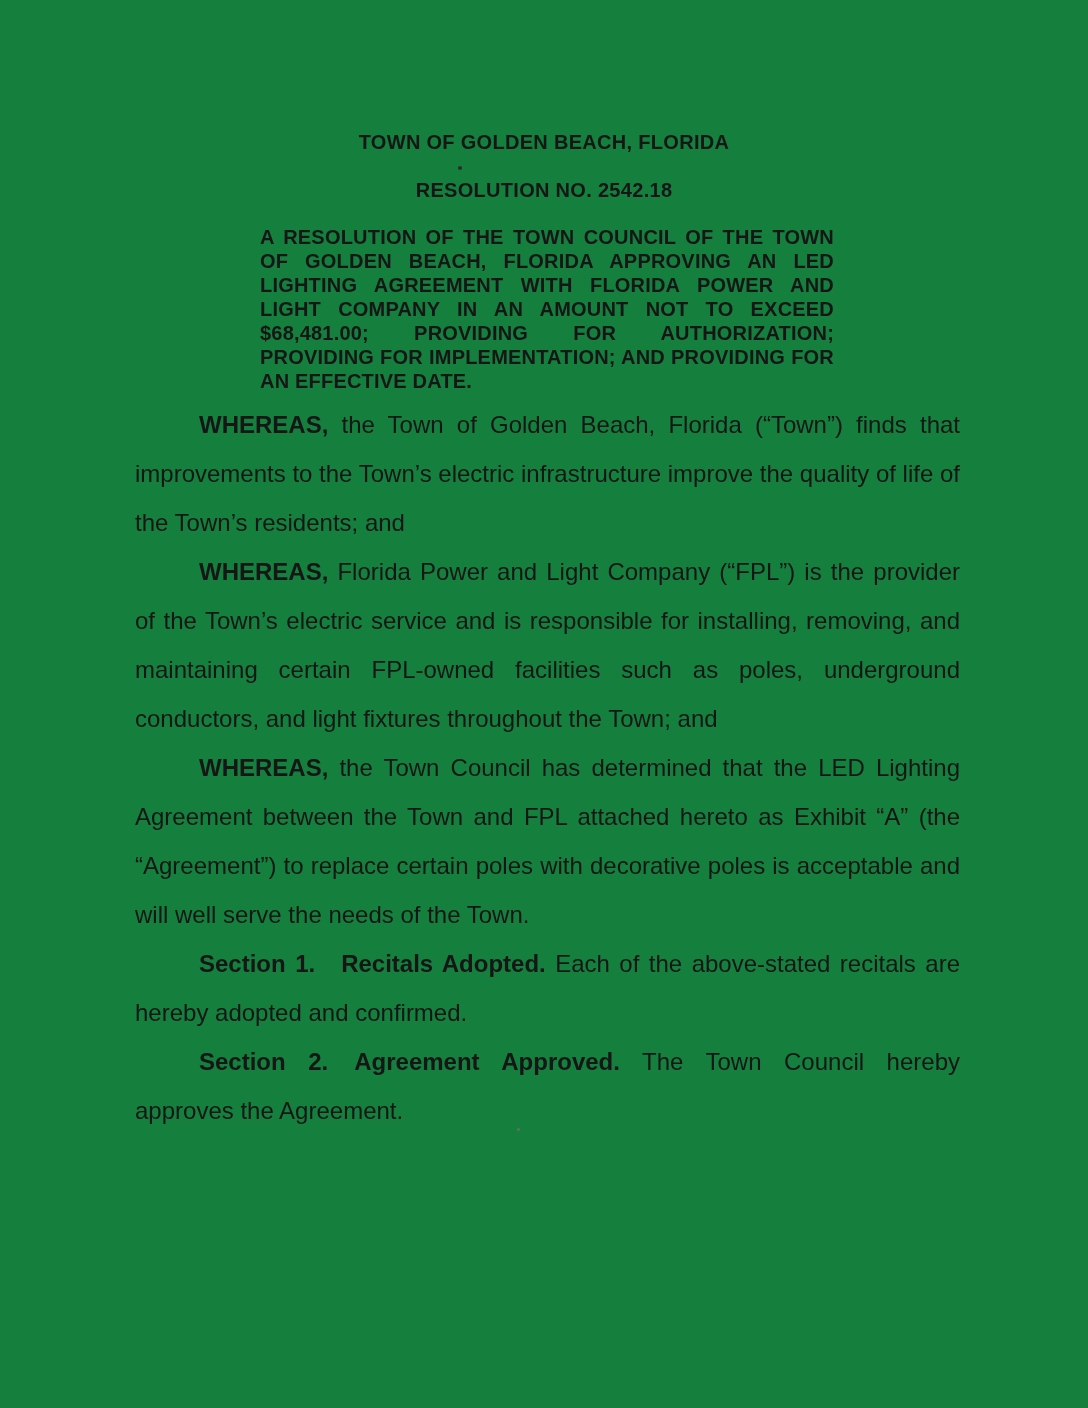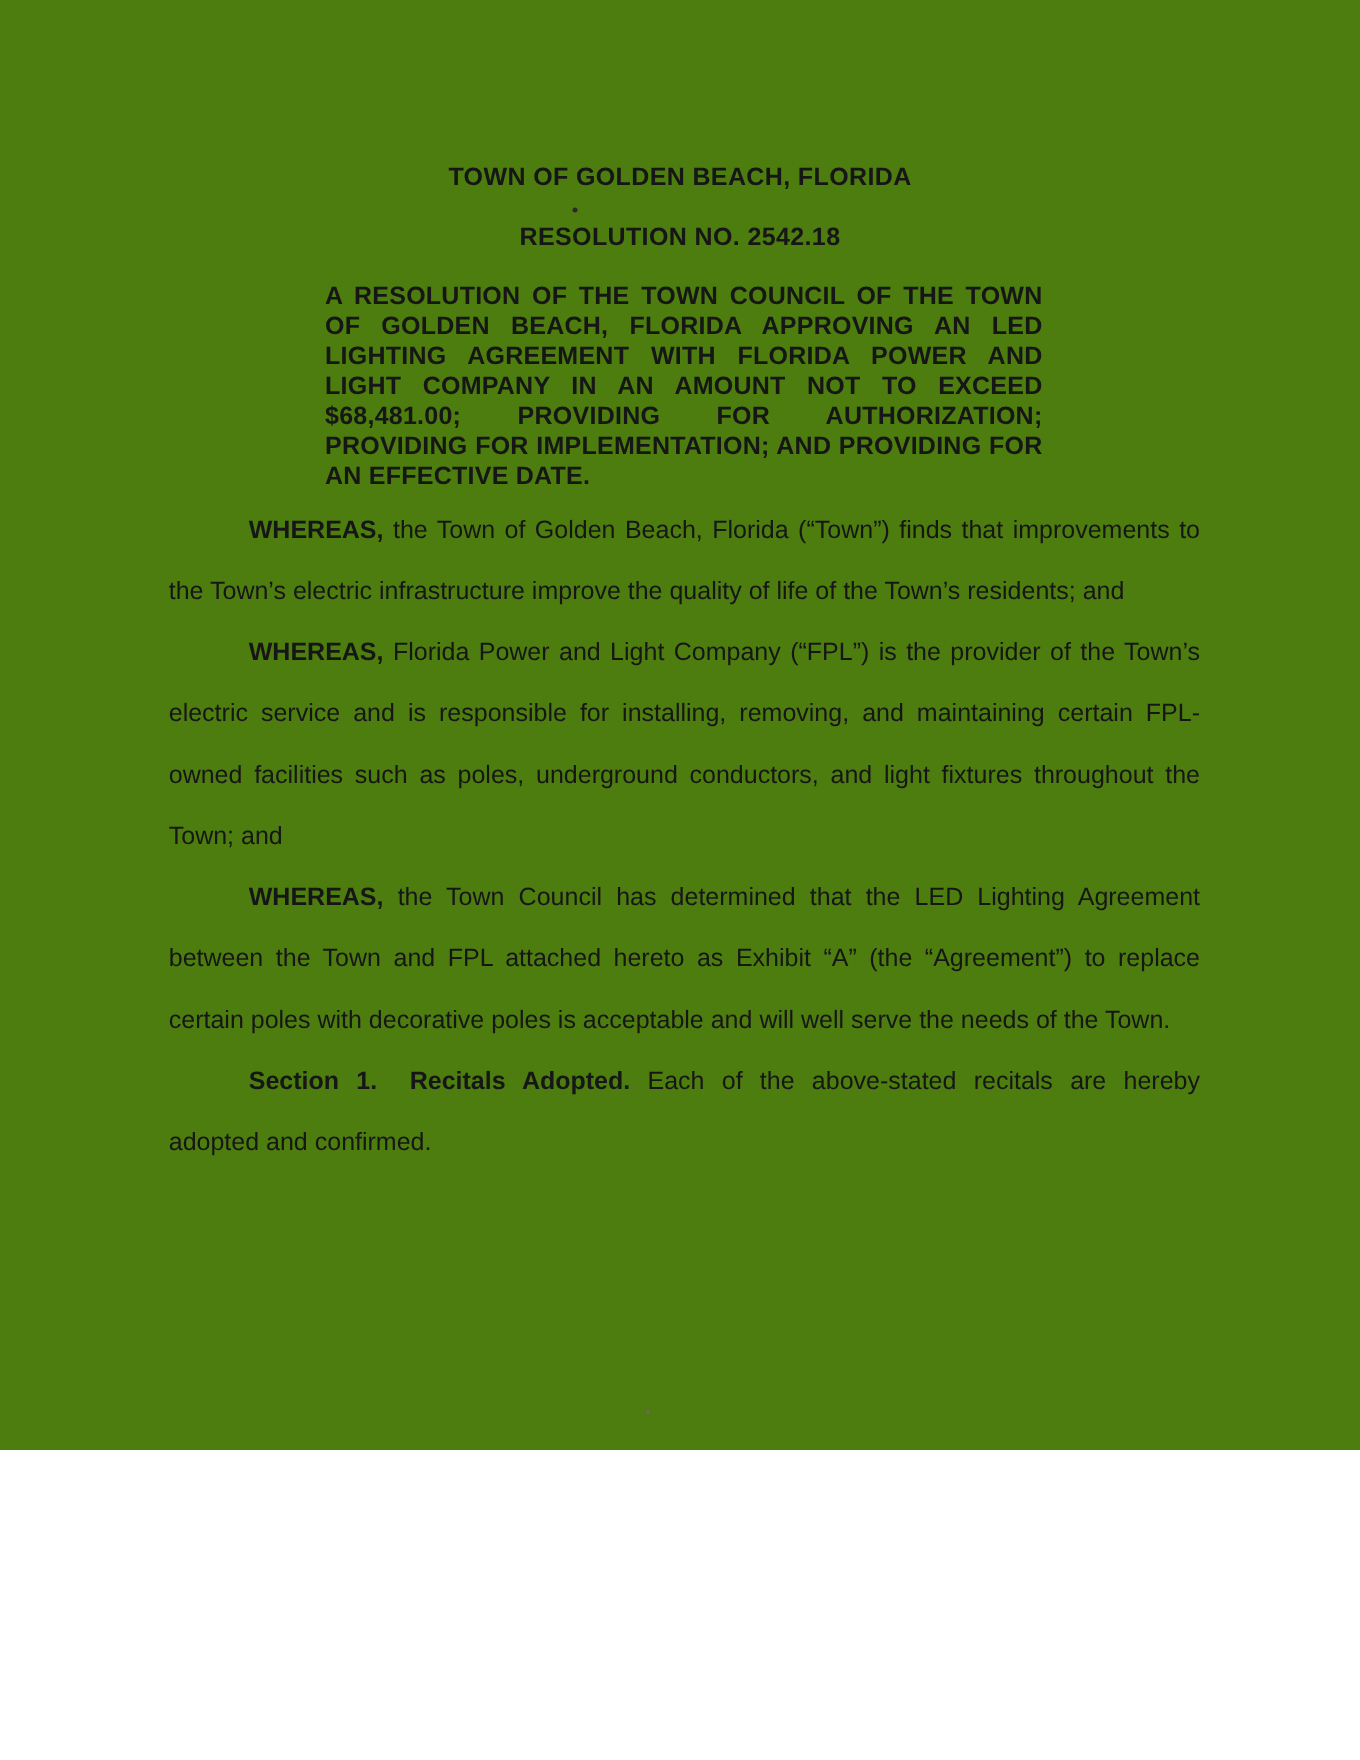--- a/index.html
+++ b/index.html
@@ -7,22 +7,22 @@
   body {
     width: 1088px;
     height: 1408px;
     background: #ffffff;
     font-family: "Liberation Sans", "DejaVu Sans", sans-serif;
     color: #161616;
   }
   .page {
     position: relative;
     width: 1088px;
-    height: 1160px;
-    background: #4d7c0f;
+    height: 1408px;
+    background: #15803d;
     overflow: hidden;
   }
   .doc-title {
     padding-top: 131px;
     text-align: center;
     font-weight: bold;
     font-size: 20px;
     letter-spacing: 0.3px;
   }
   .res-heading {
@@ -37,21 +37,21 @@
     margin: 23px 0 0 260px;
     width: 574px;
     font-weight: bold;
     font-size: 20px;
     line-height: 24px;
     text-align: justify;
     letter-spacing: 0.2px;
   }
   .doc-body {
     margin: 7px 128px 0 135px;
-    font-size: 20px;
+    font-size: 24px;
     line-height: 49px;
     text-align: justify;
   }
   .doc-body p {
     margin: 0;
     text-indent: 64px;
   }
   .b { font-weight: bold; }
   .section-title { margin-left: 26px; }
   .footer {
@@ -103,17 +103,18 @@
 
     <p><span class="b">WHEREAS,</span><span> the Town of Golden Beach, Florida (“Town”) finds that improvements to the Town’s electric infrastructure improve the quality of life of the Town’s residents; and</span></p>
 
     <p><span class="b">WHEREAS,</span><span> Florida Power and Light Company (“FPL”) is the provider of the Town’s electric service and is responsible for installing, removing, and maintaining certain FPL-owned facilities such as poles, underground conductors, and light fixtures throughout the Town; and</span></p>
 
     <p><span class="b">WHEREAS,</span><span> the Town Council has determined that the LED Lighting Agreement between the Town and FPL attached hereto as Exhibit “A” (the “Agreement”) to replace certain poles with decorative poles is acceptable and will well serve the needs of the Town.</span></p>
 
 
     <p><span class="b underline">Section 1.</span><span class="b underline section-title">Recitals Adopted.</span><span> Each of the above-stated recitals are hereby adopted and confirmed.</span></p>
 
+    <p><span class="b underline">Section 2.</span><span class="b underline section-title">Agreement Approved.</span><span> The Town Council hereby approves the Agreement.</span></p>
 
   </div>
 
 
 </div>
 
 </body></html>

